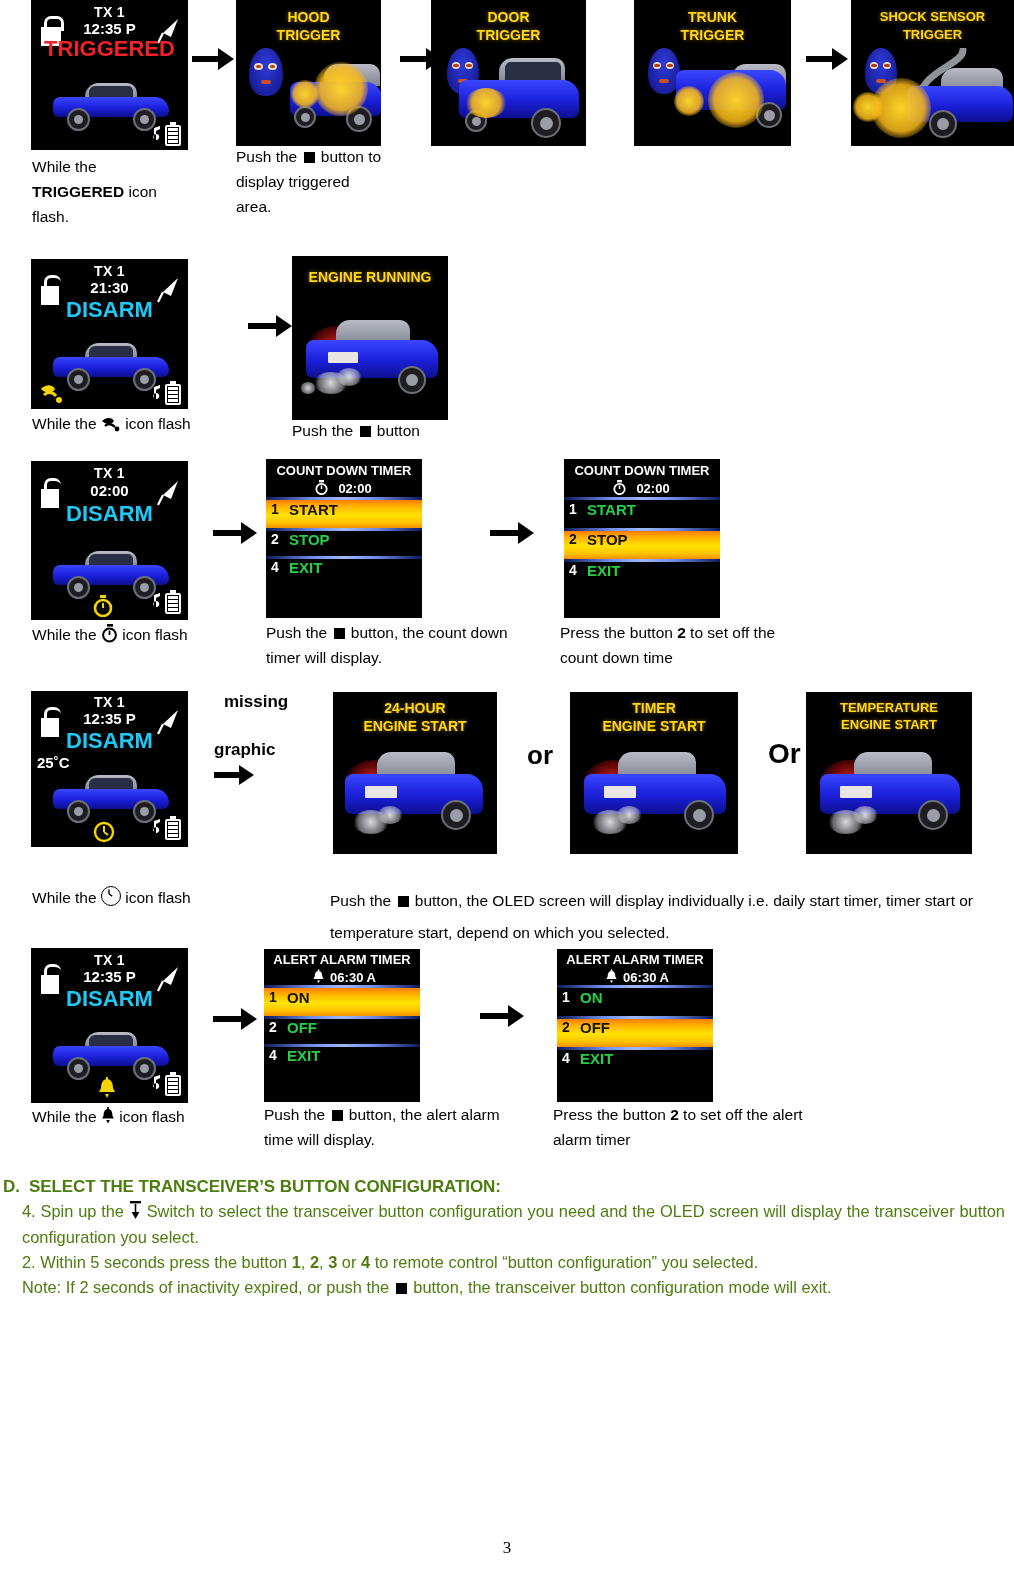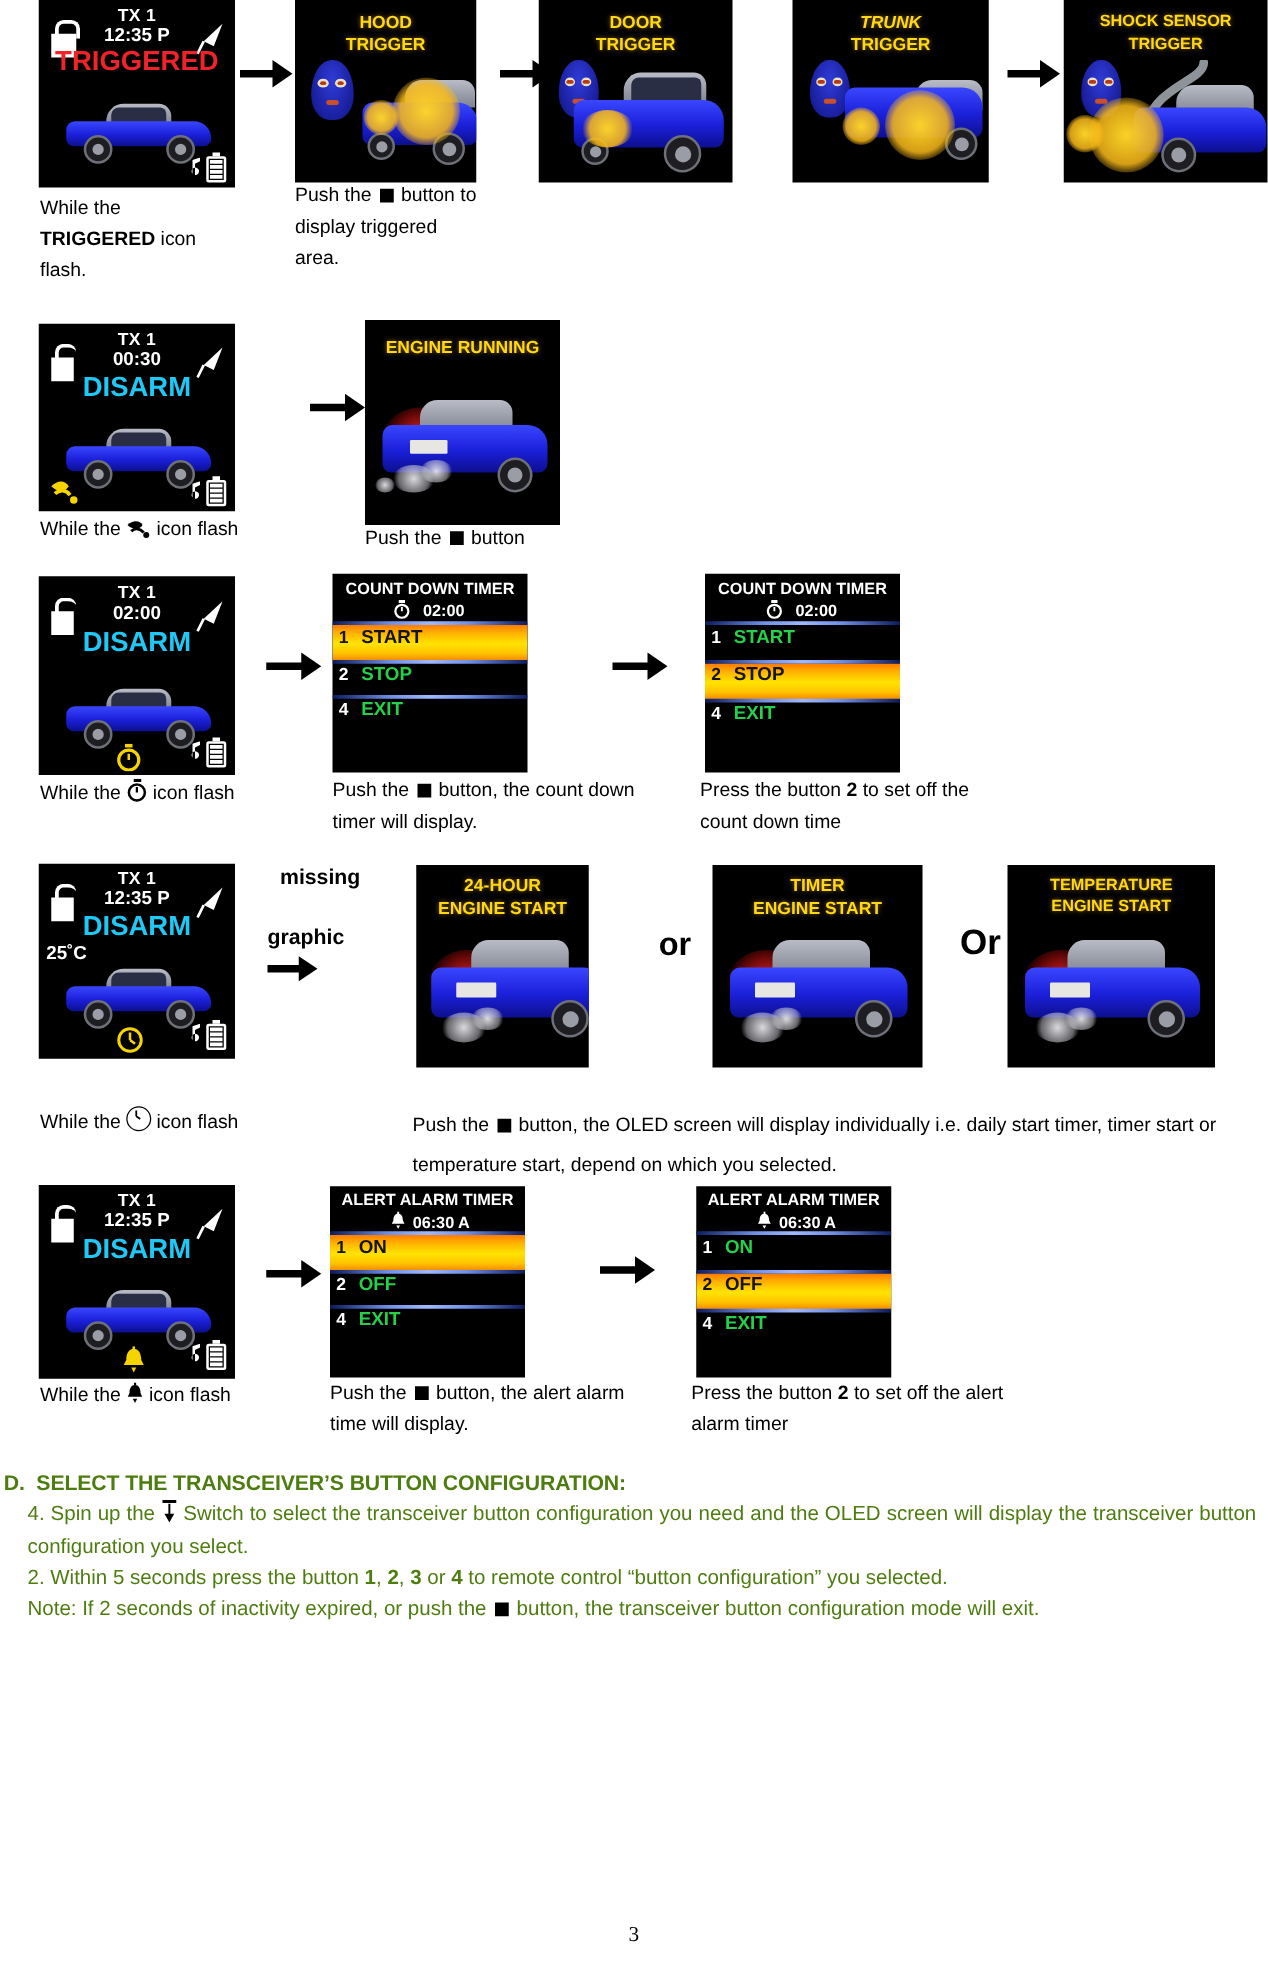--- a/index.html
+++ b/index.html
@@ -404,21 +404,21 @@
     <div class="car-roof" style="left:44px; top:0px; width:66px; height:26px;"></div>
     <div class="car-win" style="left:50px; top:4px; width:56px; height:20px;"></div>
     <div class="car-body" style="left:4px; top:22px; width:120px; height:38px;"></div>
     <div class="wheel" style="left:76px; top:50px; width:26px; height:26px;"></div>
     <div class="wheel" style="left:10px; top:52px; width:18px; height:18px;"></div>
   </div>
   <div class="glow" style="left:34px; top:88px; width:42px; height:30px;"></div>
 </div>
 
 <div class="screen" style="left:634px; top:0px; width:157px; height:146px;">
-  <div class="trig-title" style="top:10px; font-size:14px;font-style:italic;">TRUNK</div>
+  <div class="trig-title" style="top:10px; font-size:14px;">TRUNK</div>
   <div class="trig-title" style="top:28px; font-size:14px;">TRIGGER</div>
   <div class="thief" style="left:14px; top:48px; width:32px; height:46px;">
     <div class="eye" style="left:5px; top:14px; width:8px; height:7px;"></div>
     <div class="eye" style="left:18px; top:14px; width:8px; height:7px;"></div>
     <div class="mouth" style="left:11px; top:31px; width:10px; height:4px;"></div>
   </div>
   <div class="car" style="left:36px; top:56px; width:118px; height:82px;">
     <div class="car-roof" style="left:62px; top:8px; width:54px; height:24px;"></div>
     <div class="car-body" style="left:6px; top:14px; width:110px; height:40px;"></div>
     <div class="wheel" style="left:86px; top:46px; width:22px; height:22px;"></div>
@@ -454,21 +454,21 @@
 
 <div class="cap" style="left:32px; top:154px; width:160px;">
   <span>While the </span><b>TRIGGERED</b><span> icon flash.</span>
 </div>
 <div class="cap" style="left:236px; top:144px; width:150px;">
   <span>Push the </span><span class="sq"></span><span> button to display triggered area.</span>
 </div>
 
 <div class="screen" style="left:31px; top:259px; width:157px; height:150px;">
   <div class="tx-label" style="top:4px; font-size:14px;">TX 1</div>
-  <div class="tx-time" style="top:20px; font-size:15px;">00:30</div>
+  <div class="tx-time" style="top:20px; font-size:15px;">21:30</div>
   <div class="lock-ico" style="left:9px; top:16px; width:22px; height:30px;">
     <div class="lock-shack open" style="left:4px; top:0; width:14px; height:12px;"></div>
     <div class="lock-body" style="left:1px; top:11px; width:18px; height:19px;"></div>
   </div>
   <div class="sat-ico" style="left:126px; top:18px; width:24px; height:26px;">
     <svg width="24" height="26" viewBox="0 0 24 26">
         <path d="M21 1 L6 15 L14 19 Z" fill="#ffffff"></path>
         <path d="M6 15 L1 25" stroke="#ffffff" stroke-width="2.2" fill="none"></path>
       </svg>
   </div>
@@ -689,21 +689,21 @@
   </div>
 </div>
 
 <div class="missing-word" style="left:224px; top:692px;">missing</div>
 <div class="missing-word" style="left:214px; top:740px;">graphic</div>
 <div class="arrow" style="left:214px; top:765px; width:40px; height:20px;">
   <div class="shaft" style="width:26px; height:6px;"></div>
   <div class="head" style="border-width:10px 0 10px 15px;"></div>
 </div>
 
-<div class="screen" style="left:333px; top:692px; width:138px; height:162px;">
+<div class="screen" style="left:333px; top:692px; width:164px; height:162px;">
   <div class="trig-title" style="top:9px; font-size:14px;">24-HOUR</div>
   <div class="trig-title" style="top:27px; font-size:14px;">ENGINE START</div>
   <div class="engine-glow" style="left:10px; top:68px; width:62px; height:52px;"></div>
   <div class="car" style="left:8px; top:60px; width:146px; height:84px;">
     <div class="car-roof" style="left:36px; top:0px; width:78px; height:28px;"></div>
     <div class="car-body" style="left:4px; top:22px; width:138px; height:40px;"></div>
     <div class="plate" style="left:24px; top:34px; width:32px; height:12px;"></div>
     <div class="wheel" style="left:100px; top:48px; width:26px; height:26px;"></div>
   </div>
   <div class="smoke" style="left:20px; top:118px; width:36px; height:24px;"></div>

